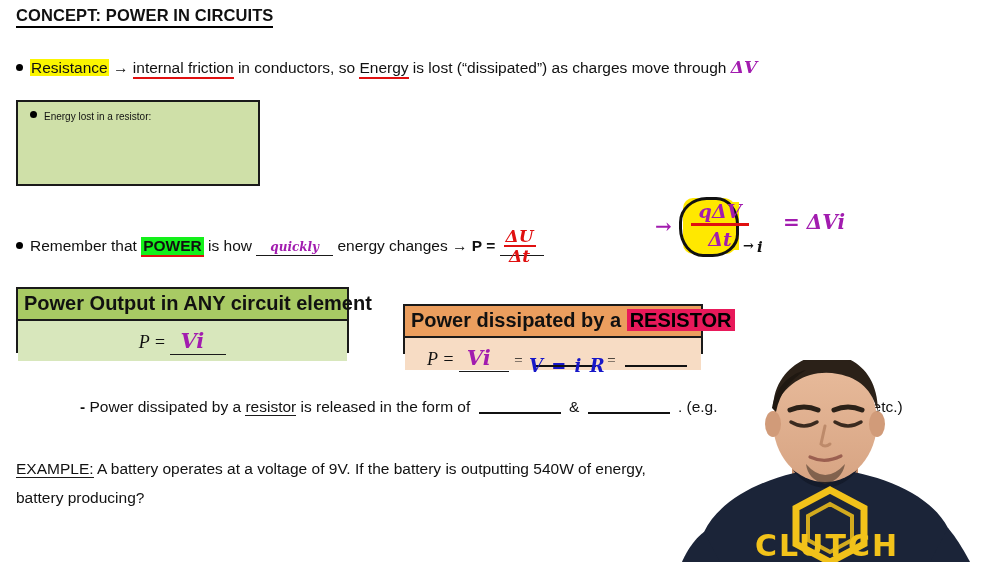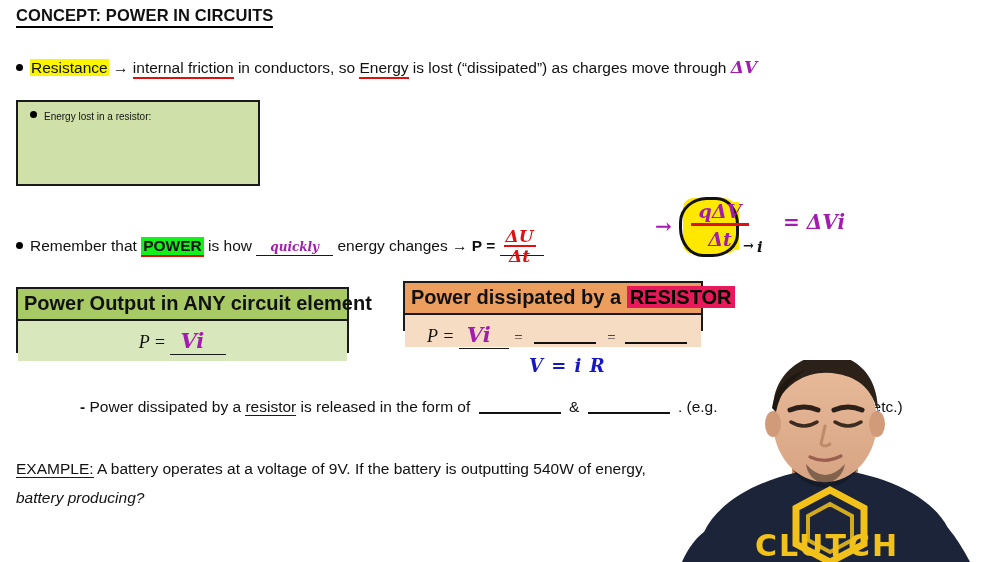--- a/index.html
+++ b/index.html
@@ -230,21 +230,21 @@
   </div>
 
   <div class="box" style="left:16px; top:287px; width:333px; height:66px;">
     <div class="box-hdr hdr-green">Power Output in ANY circuit element</div>
     <div class="box-body body-green" style="text-align:center; padding-top:7px;">
       <span class="var-italic">P =</span>
       <span class="u-black hand" style="font-size:21px; padding:0 22px 1px 10px;">Vi</span>
     </div>
   </div>
 
-  <div class="box" style="left:403px; top:281px; width:300px; height:50px;">
+  <div class="box" style="left:403px; top:304px; width:300px; height:50px;">
     <div class="box-hdr hdr-orange">
       <span>Power dissipated by a</span>
       <span class="hl-pink">RESISTOR</span>
     </div>
     <div class="box-body body-orange" style="padding:7px 0 0 22px;">
       <span class="var-italic">P =</span>
       <span class="u-black hand" style="font-size:21px; padding:0 18px 1px 8px;">Vi</span>
       <span class="var-italic" style="font-size:15px;">=</span>
       <span class="blank" style="width:62px; margin:0 6px;"></span>
       <span class="var-italic" style="font-size:15px;">=</span>
@@ -264,21 +264,21 @@
     <span class="blank" style="width:82px; margin:0 4px;"></span>
     <span>. (e.g.</span>
     <span style="display:inline-block; width:74px;"></span>
     <span>, toasters, etc.)</span>
   </div>
 
   <div class="row" style="left:16px; top:459px;">
     <span class="u-black" style="font-weight:normal;">EXAMPLE:</span>
     <span>A battery operates at a voltage of 9V. If the battery is outputting 540W of energy,</span>
   </div>
-  <div class="row" style="left:16px; top:488px;font-style:italic;">
+  <div class="row" style="left:16px; top:488px;">
     <span>battery producing?</span>
   </div>
 
   <div id="person">
     <svg width="340" height="202" viewBox="0 0 340 202">
       <defs>
         <clipPath id="pclip">
             <rect x="0" y="0" width="340" height="202"></rect>
           </clipPath>
         <linearGradient id="skin" x1="0" y1="0" x2="0" y2="1">

